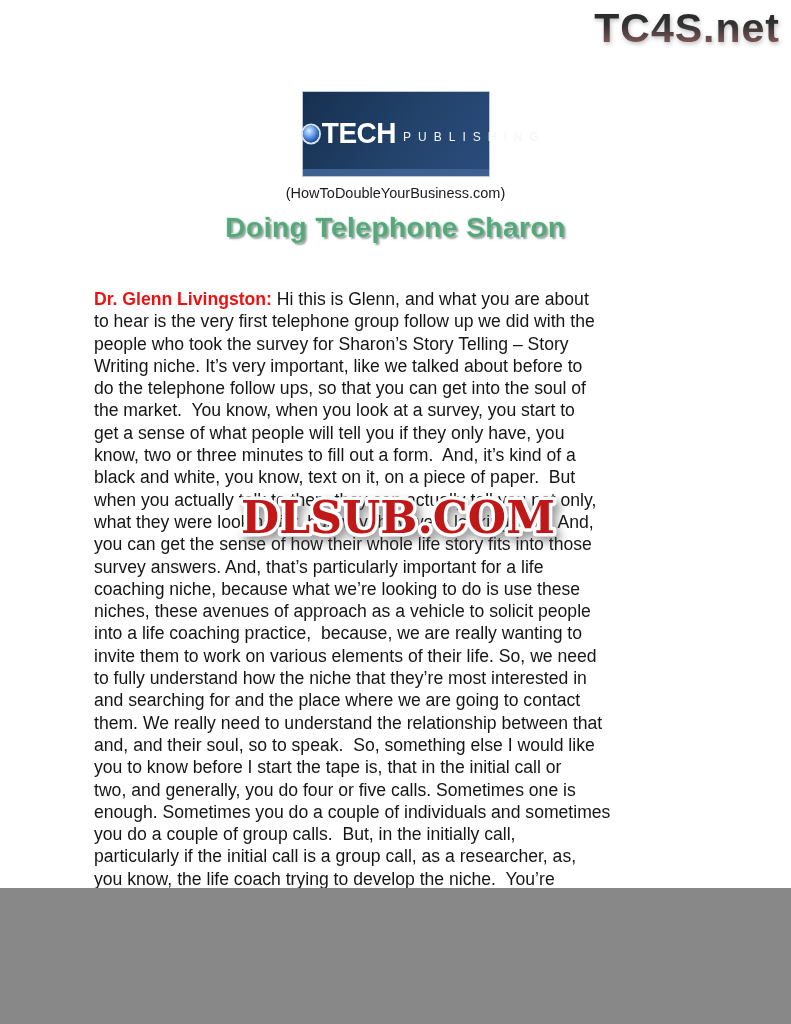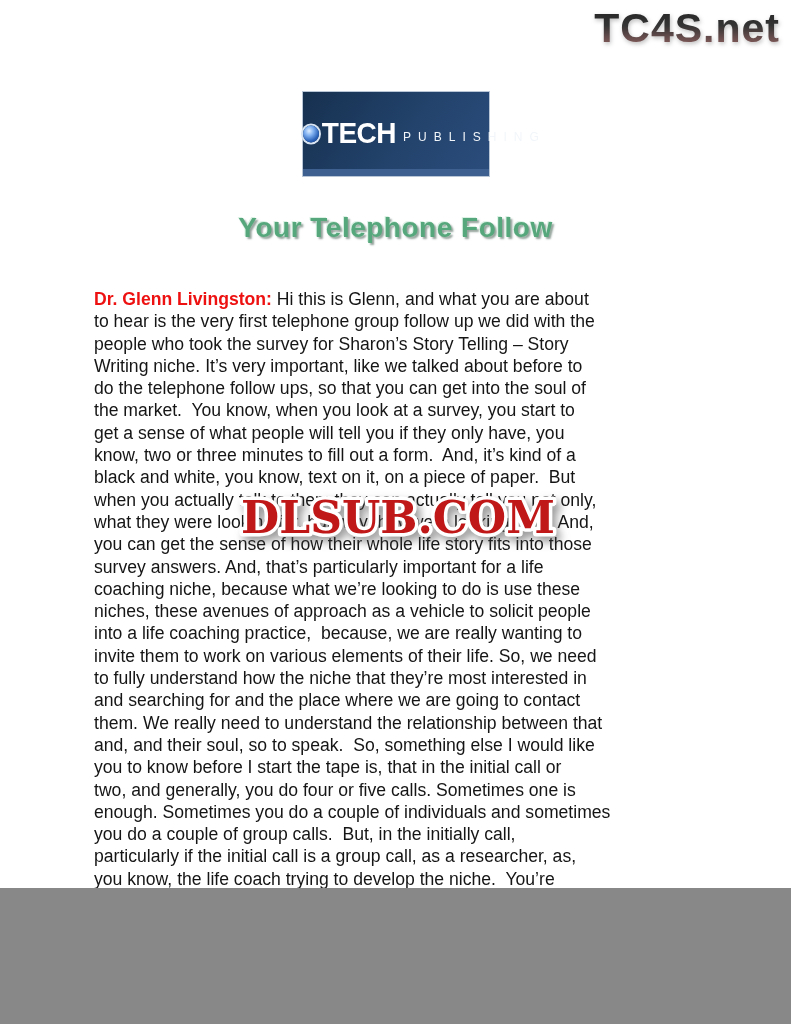--- a/index.html
+++ b/index.html
@@ -93,23 +93,24 @@
   <div class="pub-logo">
     <div class="pub-name">
       <span>PSY</span>
       <span class="orb"></span>
       <span>TECH</span>
     </div>
     <div class="pub-sub">PUBLISHING</div>
     <div class="pub-strip"></div>
   </div>
 
+  <div class="site-note">(HowToDoubleYourBusiness.com)</div>
 
   <div class="doc-title">
-    <div>Your Telephone Follow</div>
+    <div>Doing Telephone Sharon</div>
   </div>
 
   <p class="body-text"><span class="speaker">Dr. Glenn Livingston:</span><span> Hi this is Glenn, and what you are about
 to hear is the very first telephone group follow up we did with the
 people who took the survey for Sharon’s Story Telling – Story
 Writing niche. It’s very important, like we talked about before to
 do the telephone follow ups, so that you can get into the soul of
 the market.  You know, when you look at a survey, you start to
 get a sense of what people will tell you if they only have, you
 know, two or three minutes to fill out a form.  And, it’s kind of a

